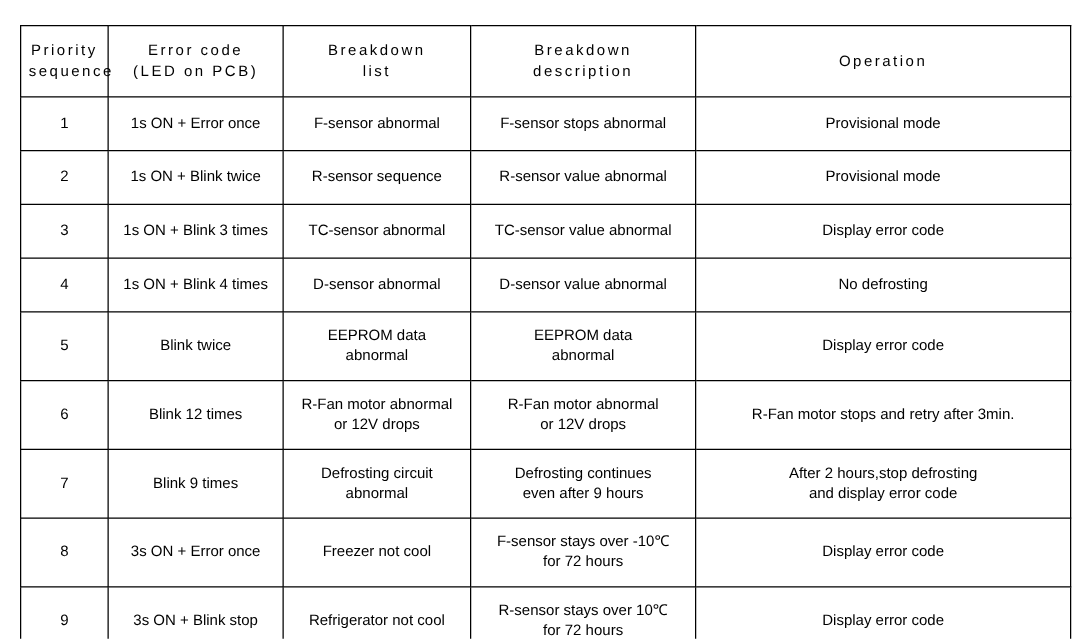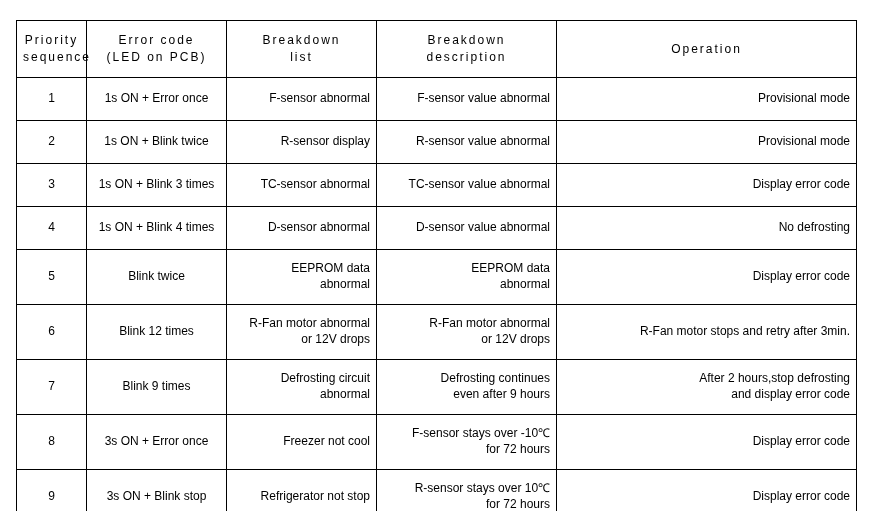--- a/index.html
+++ b/index.html
@@ -40,21 +40,21 @@
     height: 44px;
   }
   tbody td {
     height: 30px;
     line-height: 1.3;
   }
   tbody tr.tall td {
     height: 42px;
   }
   td.center { text-align: center; }
-  td.left   { text-align: right; padding-left: 6px; }
+  td.left   { text-align: center; padding-left: 6px; }
   .twoLine { white-space: pre-line; }
 </style>
 </head>
 <body>
 
 <table>
   <colgroup>
     <col class="priority">
     <col class="errcode">
     <col class="blist">
@@ -73,27 +73,27 @@
 description</span></th>
       <th><span>Operation</span></th>
     </tr>
   </thead>
   <tbody>
 
   <tr>
         <td class="center"><span class="twoLine">1</span></td>
         <td class="center"><span class="twoLine">1s ON + Error once</span></td>
         <td class="left"><span class="twoLine">F-sensor abnormal</span></td>
-        <td class="left"><span class="twoLine">F-sensor value abnormal</span></td>
+        <td class="left"><span class="twoLine">F-sensor stops abnormal</span></td>
         <td class="left"><span class="twoLine">Provisional mode</span></td>
       </tr>
       <tr>
         <td class="center"><span class="twoLine">2</span></td>
         <td class="center"><span class="twoLine">1s ON + Blink twice</span></td>
-        <td class="left"><span class="twoLine">R-sensor display</span></td>
+        <td class="left"><span class="twoLine">R-sensor sequence</span></td>
         <td class="left"><span class="twoLine">R-sensor value abnormal</span></td>
         <td class="left"><span class="twoLine">Provisional mode</span></td>
       </tr>
       <tr>
         <td class="center"><span class="twoLine">3</span></td>
         <td class="center"><span class="twoLine">1s ON + Blink 3 times</span></td>
         <td class="left"><span class="twoLine">TC-sensor abnormal</span></td>
         <td class="left"><span class="twoLine">TC-sensor value abnormal</span></td>
         <td class="left"><span class="twoLine">Display error code</span></td>
       </tr>
@@ -136,19 +136,19 @@
         <td class="center"><span class="twoLine">8</span></td>
         <td class="center"><span class="twoLine">3s ON + Error once</span></td>
         <td class="left"><span class="twoLine">Freezer not cool</span></td>
         <td class="left"><span class="twoLine">F-sensor stays over -10℃
 for 72 hours</span></td>
         <td class="left"><span class="twoLine">Display error code</span></td>
       </tr>
       <tr class="tall">
         <td class="center"><span class="twoLine">9</span></td>
         <td class="center"><span class="twoLine">3s ON + Blink stop</span></td>
-        <td class="left"><span class="twoLine">Refrigerator not stop</span></td>
+        <td class="left"><span class="twoLine">Refrigerator not cool</span></td>
         <td class="left"><span class="twoLine">R-sensor stays over 10℃
 for 72 hours</span></td>
         <td class="left"><span class="twoLine">Display error code</span></td>
       </tr>
     </tbody>
 </table>
 
 </body></html>

